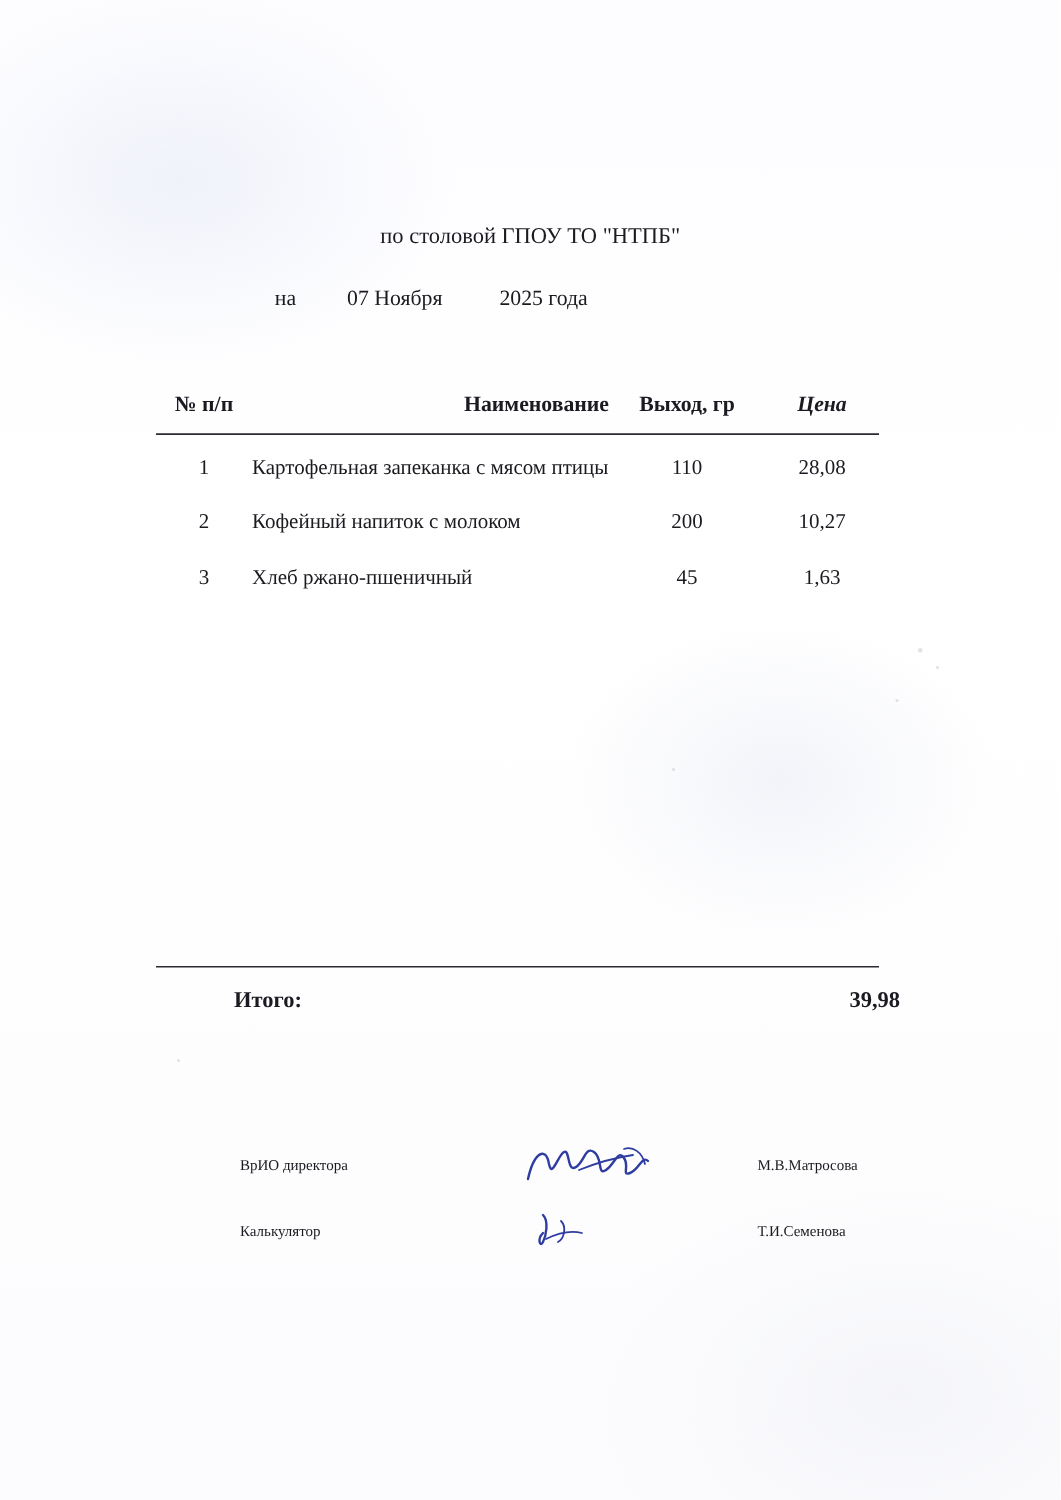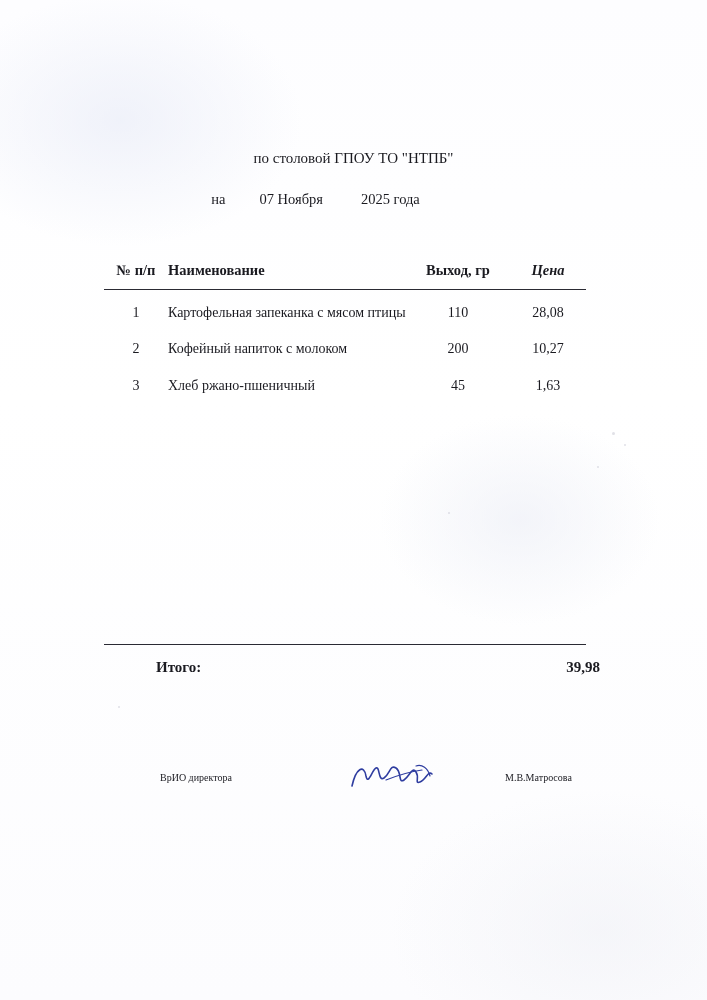--- a/index.html
+++ b/index.html
@@ -52,21 +52,20 @@
     text-align: center;
     font-size: 15px;
   }
   .dateline {
     position: absolute;
     top: 191px;
     left: 0;
     width: 575px;
     text-align: center;
     font-size: 14.5px;
-    padding-left: 28px;
   }
   .dateline .d-prep { display: inline-block; }
   .dateline .d-day { display: inline-block; margin-left: 34px; }
   .dateline .d-year { display: inline-block; margin-left: 38px; }
 
   table.menu {
     position: absolute;
     top: 262px;
     left: 104px;
     width: 482px;
@@ -74,21 +73,21 @@
     font-size: 14.5px;
   }
   table.menu thead th {
     font-weight: bold;
     font-size: 14.5px;
     padding: 0 0 10px 0;
     border-bottom: 1.4px solid #2a2a33;
     vertical-align: bottom;
   }
   th.c-num { width: 64px; text-align: center; }
-  th.c-name { width: 238px; text-align: left; font-family: Liberation Serif, serif; }
+  th.c-name { width: 238px; text-align: right; font-family: Liberation Serif, serif; }
   th.c-out { width: 104px; text-align: center; }
   th.c-price { width: 76px; text-align: center; font-style: italic; }
 
   table.menu tbody td {
     padding: 13px 0 3px 0;
     vertical-align: top;
     line-height: 1.45;
   }
   td.c-num { text-align: center; font-size: 14px; }
   td.c-name { text-align: left; padding-left: 42px; font-size: 14px; }
@@ -220,16 +219,27 @@
         <svg width="110" height="40" viewBox="0 0 110 40" fill="none" stroke="#2f3da0" stroke-width="1.6" stroke-linecap="round">
           <path d="M6 30 C10 12, 18 8, 20 20 C22 30, 26 14, 30 12 C34 10, 32 26, 38 22 C44 18, 44 8, 50 12 C56 16, 52 28, 58 24 C64 20, 66 10, 70 16 C74 22, 68 28, 74 26 C80 24, 82 14, 86 18"></path>
           <path d="M40 24 C50 20, 62 16, 76 14" stroke-width="1.2"></path>
           <path d="M70 10 C76 8, 82 12, 84 20" stroke-width="1.2"></path>
         </svg>
       </span>
       <span class="sig-name">М.В.Матросова</span>
     </div>
 
 
+    <div class="sig-row">
+      <span class="sig-role">Калькулятор</span>
+      <span class="sig-mark">
+        <svg width="110" height="40" viewBox="0 0 110 40" fill="none" stroke="#2f3da0" stroke-width="1.6" stroke-linecap="round">
+          <path d="M16 10 C20 14, 18 24, 16 28 C14 32, 12 26, 16 22"></path>
+          <path d="M18 26 C26 22, 34 20, 42 22" stroke-width="1.2"></path>
+          <path d="M28 14 C32 18, 30 26, 26 28" stroke-width="1.2"></path>
+        </svg>
+      </span>
+      <span class="sig-name">Т.И.Семенова</span>
+    </div>
 
   </div>
 
 </div>
 
 </body></html>

